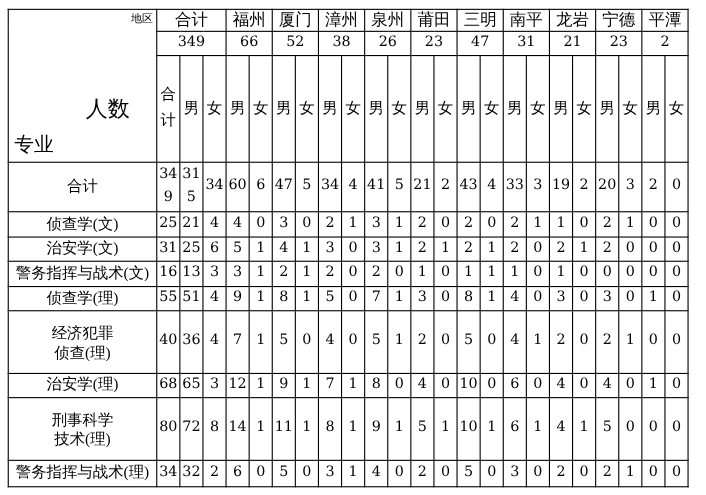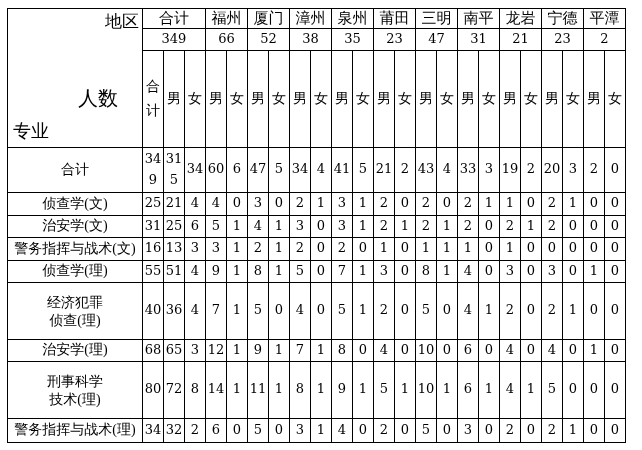--- a/index.html
+++ b/index.html
@@ -24,21 +24,21 @@
     overflow: hidden;
   }
   .region-name { font-size: 15px; }
   .num {
     font-family: "DejaVu Serif", serif;
     font-size: 13px;
     line-height: 1.6;
     word-break: break-all;
   }
   td.corner-cell { position: relative; }
-  .corner-tr { position: absolute; top: 1px; right: 3px; font-size: 17px; }
+  .corner-tr { position: absolute; top: 1px; right: 3px; font-size: 10px; }
   .corner-mid { position: absolute; top: 76px; left: 70px; font-size: 20px; }
   .corner-bl { position: absolute; bottom: 4px; left: 5px; font-size: 18px; }
   .stack {
     display: inline-block;
     width: 15px;
     word-break: break-all;
     font-size: 14px;
     line-height: 1.7;
   }
   .gender { font-size: 14px; }
@@ -99,21 +99,21 @@
         <td class="region-name" colspan="2">南平</td>
         <td class="region-name" colspan="2">龙岩</td>
         <td class="region-name" colspan="2">宁德</td>
         <td class="region-name" colspan="2">平潭</td>
       </tr>
       <tr style="height: 21px;">
         <td class="num" colspan="3">349</td>
         <td class="num" colspan="2">66</td>
         <td class="num" colspan="2">52</td>
         <td class="num" colspan="2">38</td>
-        <td class="num" colspan="2">35</td>
+        <td class="num" colspan="2">26</td>
         <td class="num" colspan="2">23</td>
         <td class="num" colspan="2">47</td>
         <td class="num" colspan="2">31</td>
         <td class="num" colspan="2">21</td>
         <td class="num" colspan="2">23</td>
         <td class="num" colspan="2">2</td>
       </tr>
       <tr style="height: 97px;">
         <td><div class="stack">合计</div></td>
         <td class="gender">男</td>

